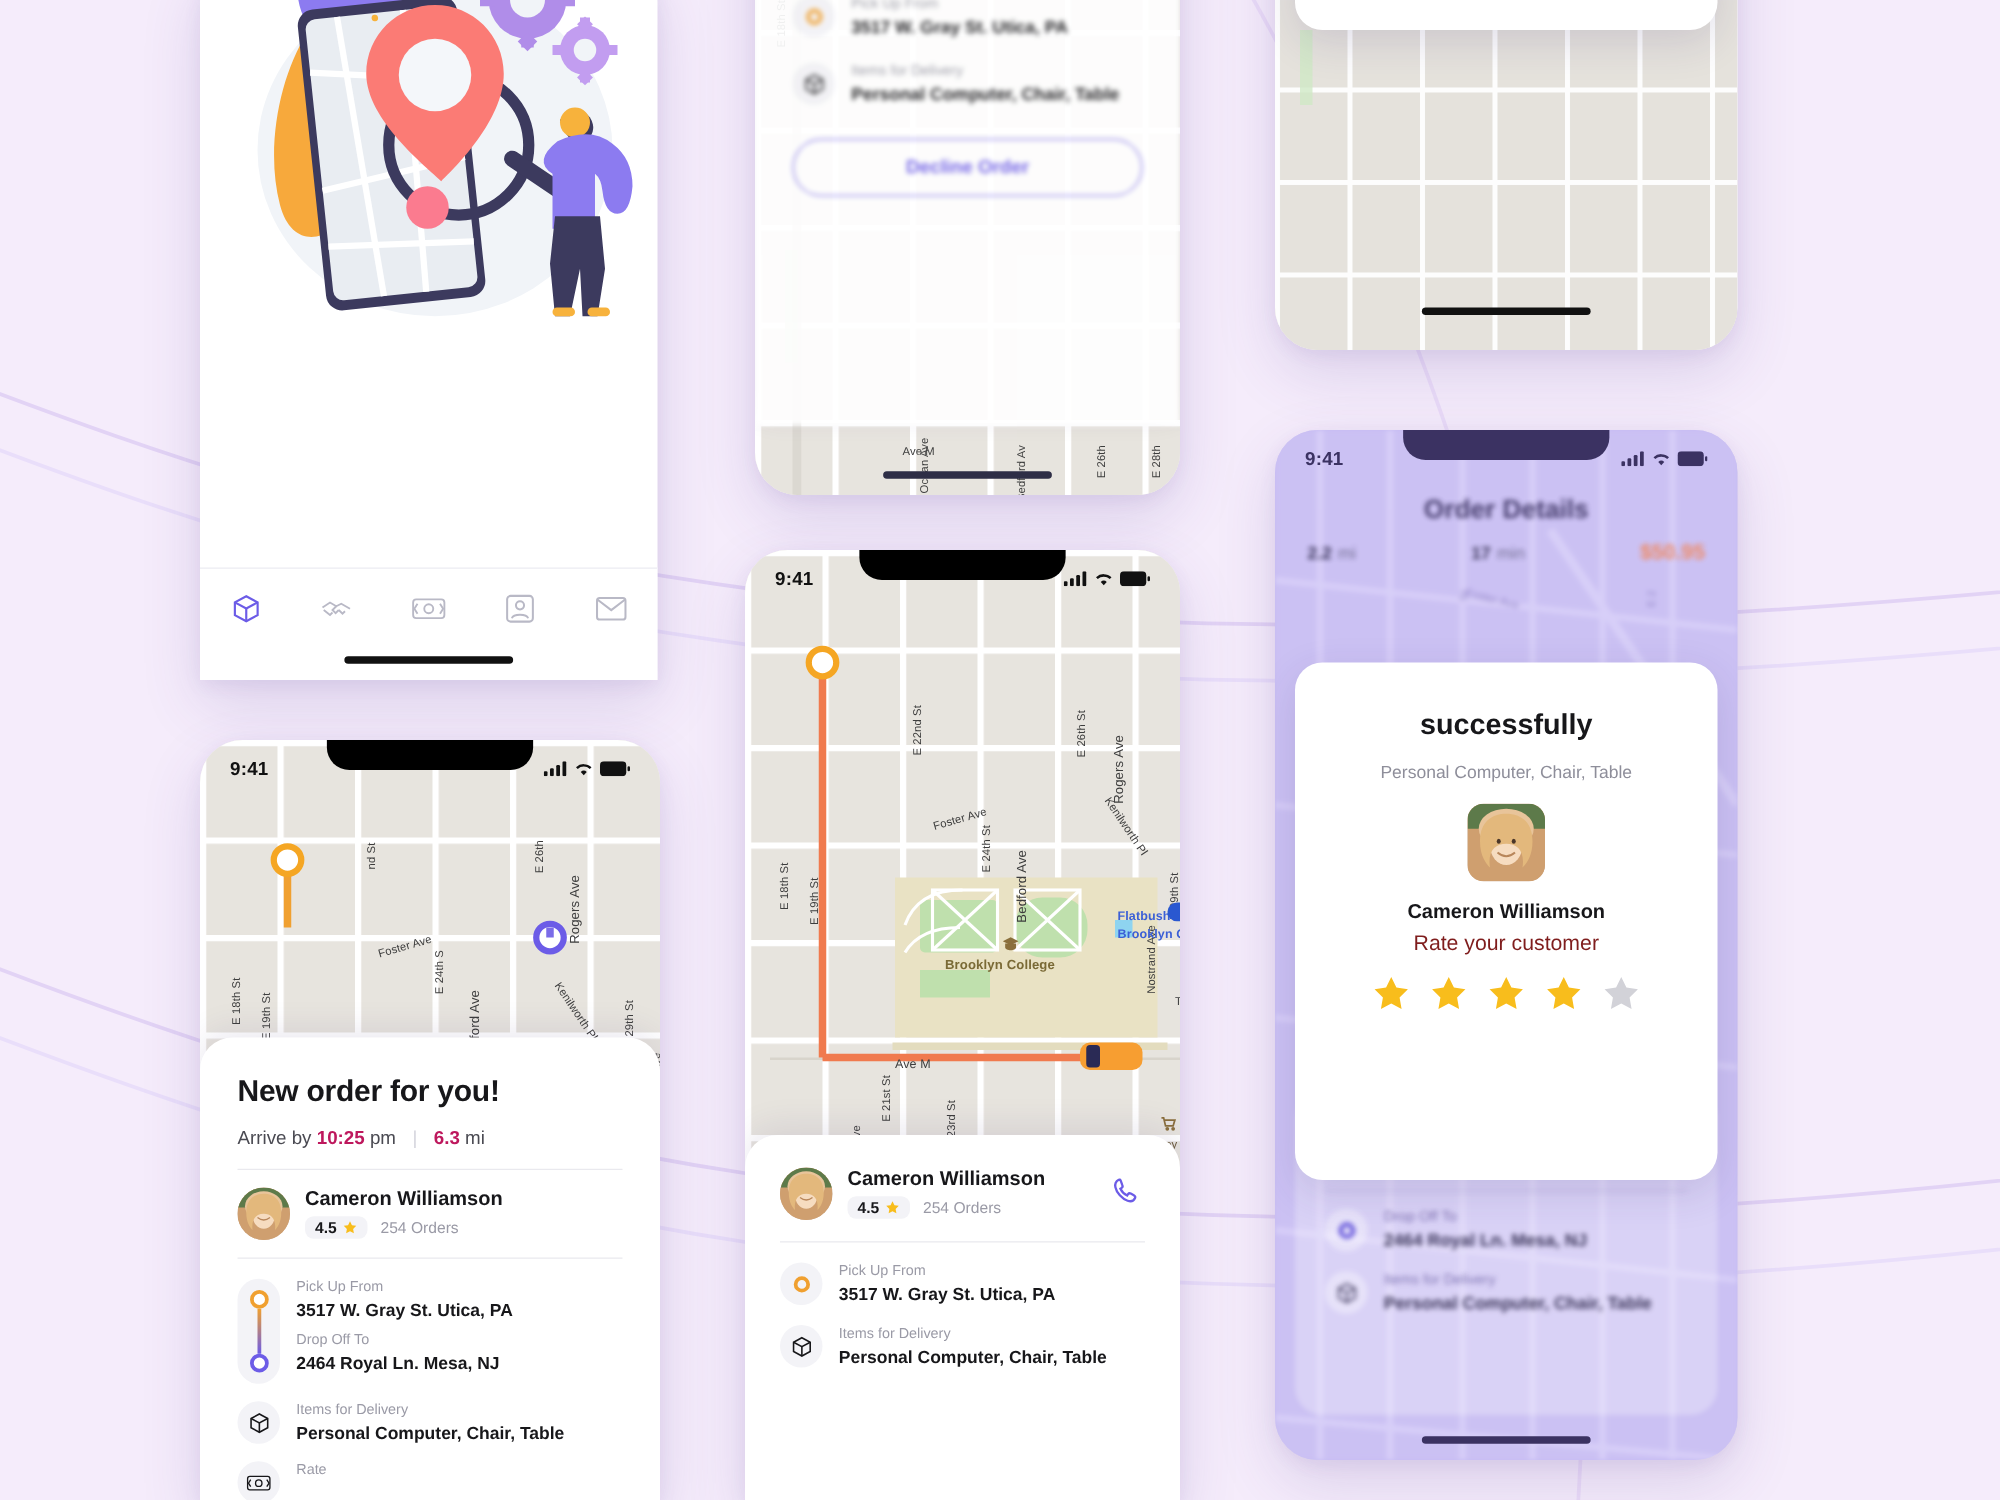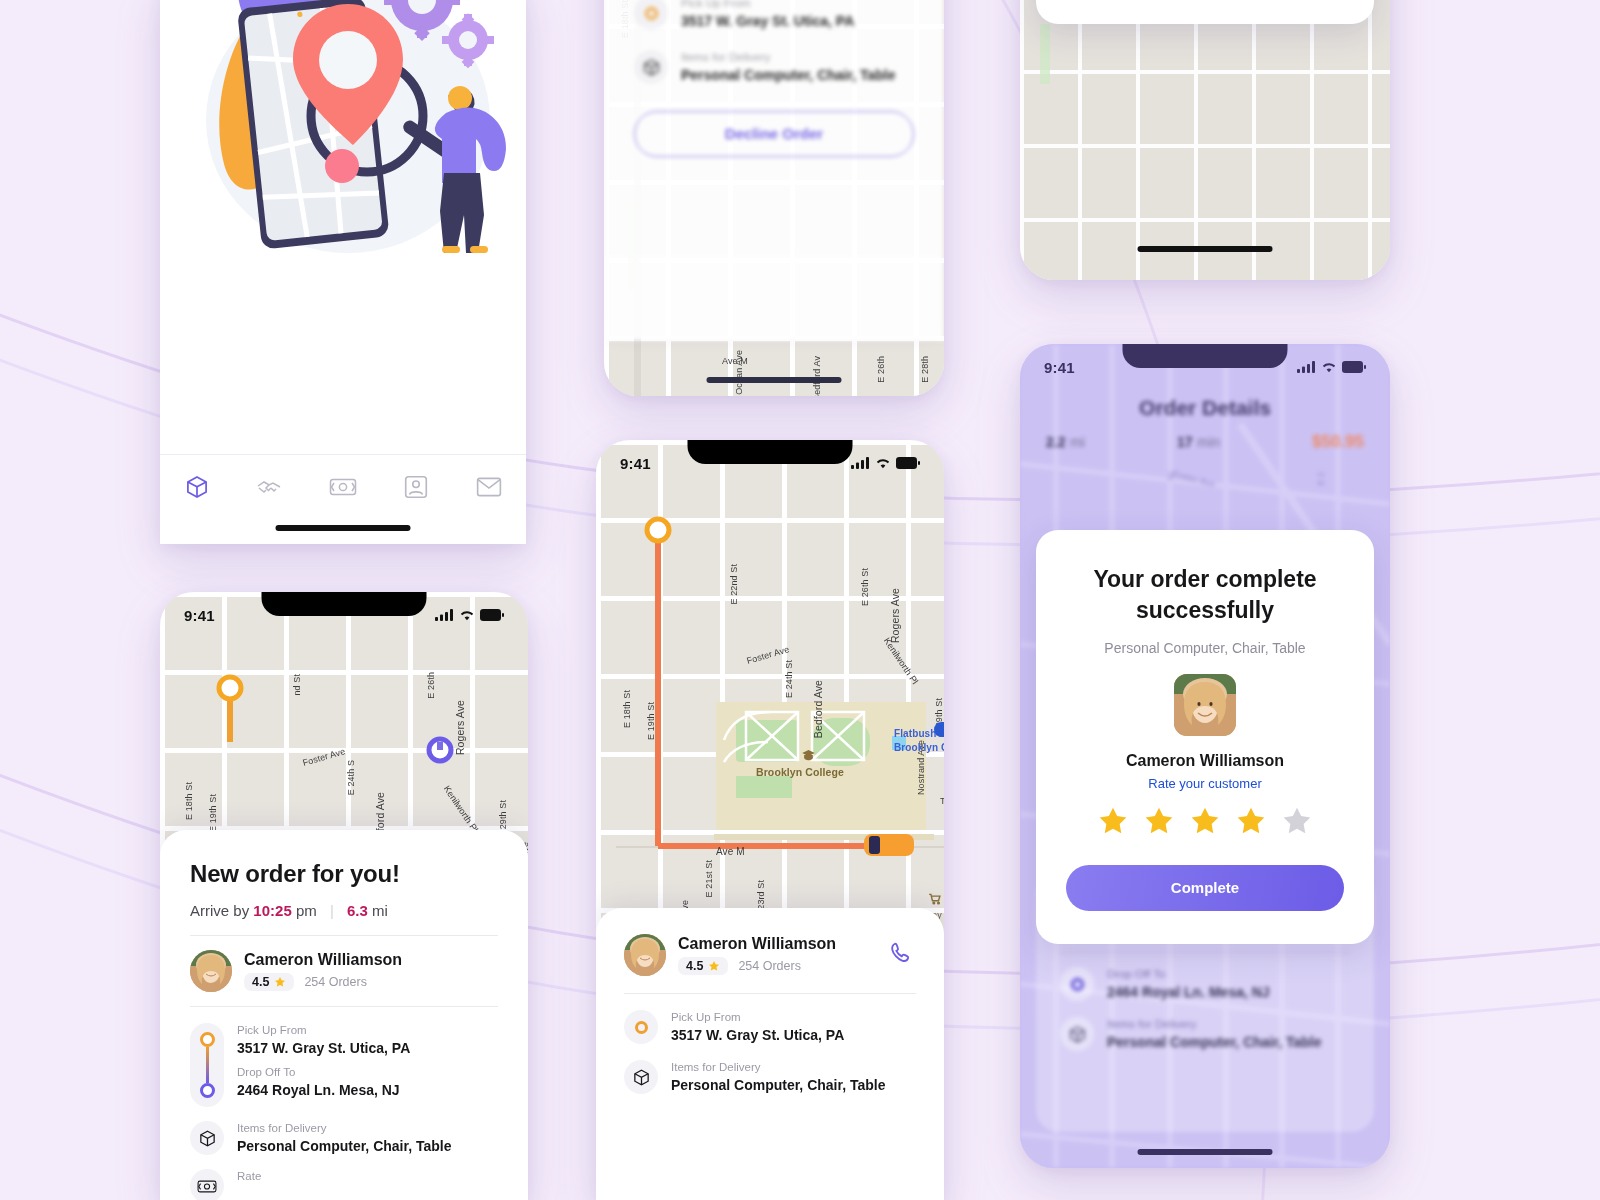--- a/index.html
+++ b/index.html
@@ -147,21 +147,21 @@
   .od-title { text-align:center; font-size:21px; font-weight:700; color:#3b3262; }
   .od-stats { display:flex; justify-content:space-between; padding:0 26px; margin-top:16px; }
   .od-stat { font-size:17px; font-weight:700; color:#2f2a4d; }
   .od-stat span { font-size:14px; font-weight:400; color:#6f6a8e; }
   .od-stat.price { color:#f2865a; }
 
   
   .cm-title { font-size:23px; font-weight:700; color:#17171a; text-align:center; line-height:1.34; }
   .cm-sub { font-size:14px; color:#8e8e9a; text-align:center; margin-top:14px; }
   .cm-name { font-size:16px; font-weight:700; color:#17171a; text-align:center; }
-  .cm-rate { font-size:13px; color:#1d4ed8; text-align:center; margin-top:6px; }
+  .cm-rate { font-size:17px; color:#7f1d1d; text-align:center; margin-top:6px; }
   .stars { display:flex; justify-content:center; gap:14px; margin-top:14px; }
 </style>
 </head>
 <body>
 
 <div class="bg-lines">
   <svg viewBox="0 0 1600 1200">
     <path d="M-40,300 C300,430 700,560 1640,470" fill="none" stroke="#e2d3f5" stroke-width="3"></path>
     <path d="M-40,345 C300,475 700,605 1640,515" fill="none" stroke="#e9defa" stroke-width="3"></path>
     <path d="M-40,760 C320,900 760,1040 1640,940" fill="none" stroke="#e2d3f5" stroke-width="3"></path>
@@ -461,21 +461,20 @@
           </svg>
       </div>
       <div>
           <div class="label-sm" style="color:#7a6eae;">Items for Delivery</div>
         <div class="value" style="color:#2f2a4d;">Personal Computer, Chair, Table</div>
         </div>
     </div>
   </div>
 
   <div class="floating-card" style="left:16px; top:186px; width:338px; height:414px; padding:34px 30px 28px; z-index:8;">
-    <div class="cm-title">Your order complete</div>
     <div class="cm-title">successfully</div>
     <div class="cm-sub">Personal Computer, Chair, Table</div>
 
     <div style="display:flex; justify-content:center; margin-top:18px;">
       <div class="avatar sq">
         <svg viewBox="0 0 62 62">
             <rect width="62" height="62" fill="#cf9f6f"></rect>
           <path d="M0 0h62v20H0z" fill="#5d7a4a"></path>
           <ellipse cx="31" cy="20" rx="22" ry="16" fill="#e8c49a"></ellipse>
           <ellipse cx="31" cy="33" rx="13" ry="16" fill="#f6dcc0"></ellipse>
@@ -501,21 +500,20 @@
         <path d="M12 2l3.1 6.3 6.9 1-5 4.9 1.2 6.9L12 17.8 5.8 21.1 7 14.2l-5-4.9 6.9-1z"></path>
         </svg>
       <svg width="32" height="32" viewBox="0 0 24 24" fill="#f8bd1c">
         <path d="M12 2l3.1 6.3 6.9 1-5 4.9 1.2 6.9L12 17.8 5.8 21.1 7 14.2l-5-4.9 6.9-1z"></path>
         </svg>
       <svg width="32" height="32" viewBox="0 0 24 24" fill="#d2d2d8">
         <path d="M12 2l3.1 6.3 6.9 1-5 4.9 1.2 6.9L12 17.8 5.8 21.1 7 14.2l-5-4.9 6.9-1z"></path>
         </svg>
     </div>
 
-    <div class="btn btn-primary" style="margin-top:28px;">Complete</div>
   </div>
 
   <div class="home-indicator" style="background:#3b3262; z-index:9;"></div>
 </div>
 
 <div class="phone clipped-bottom" style="left:596px; top:440px; width:348px; height:760px;">
 
   <div class="map">
     <svg width="348" height="760">
         <rect width="348" height="760" fill="url(#mapgrid)"></rect>

